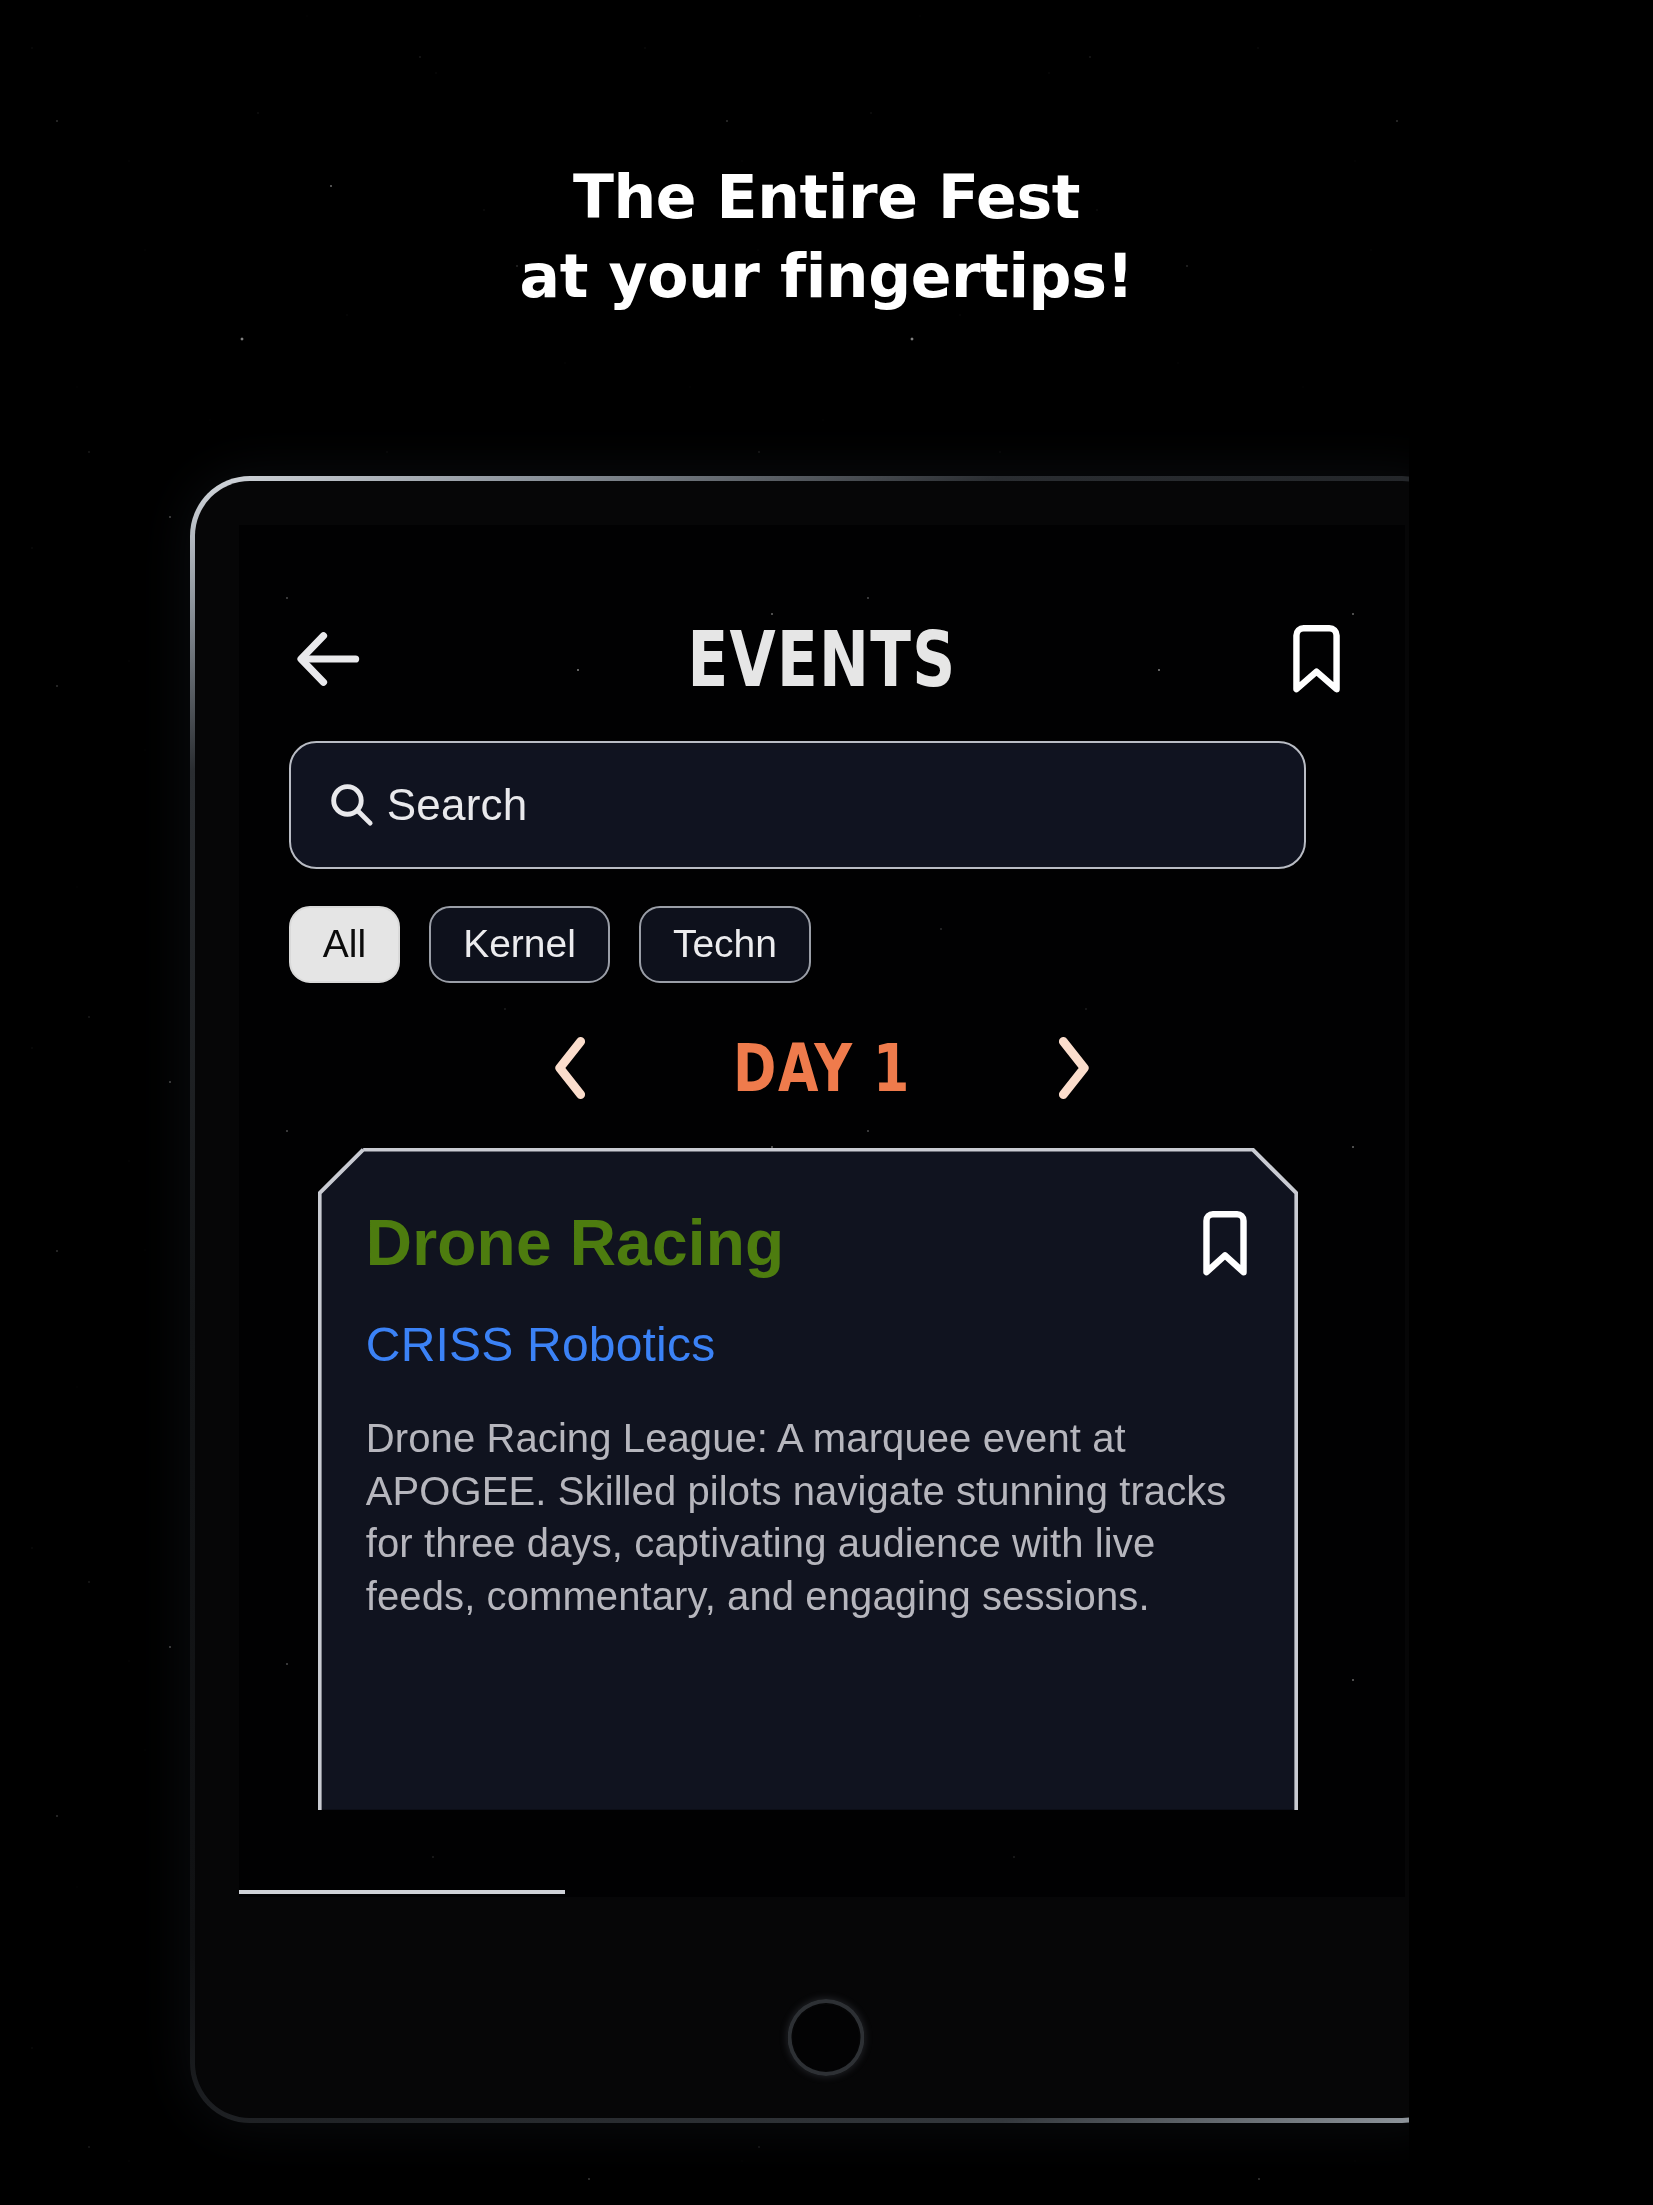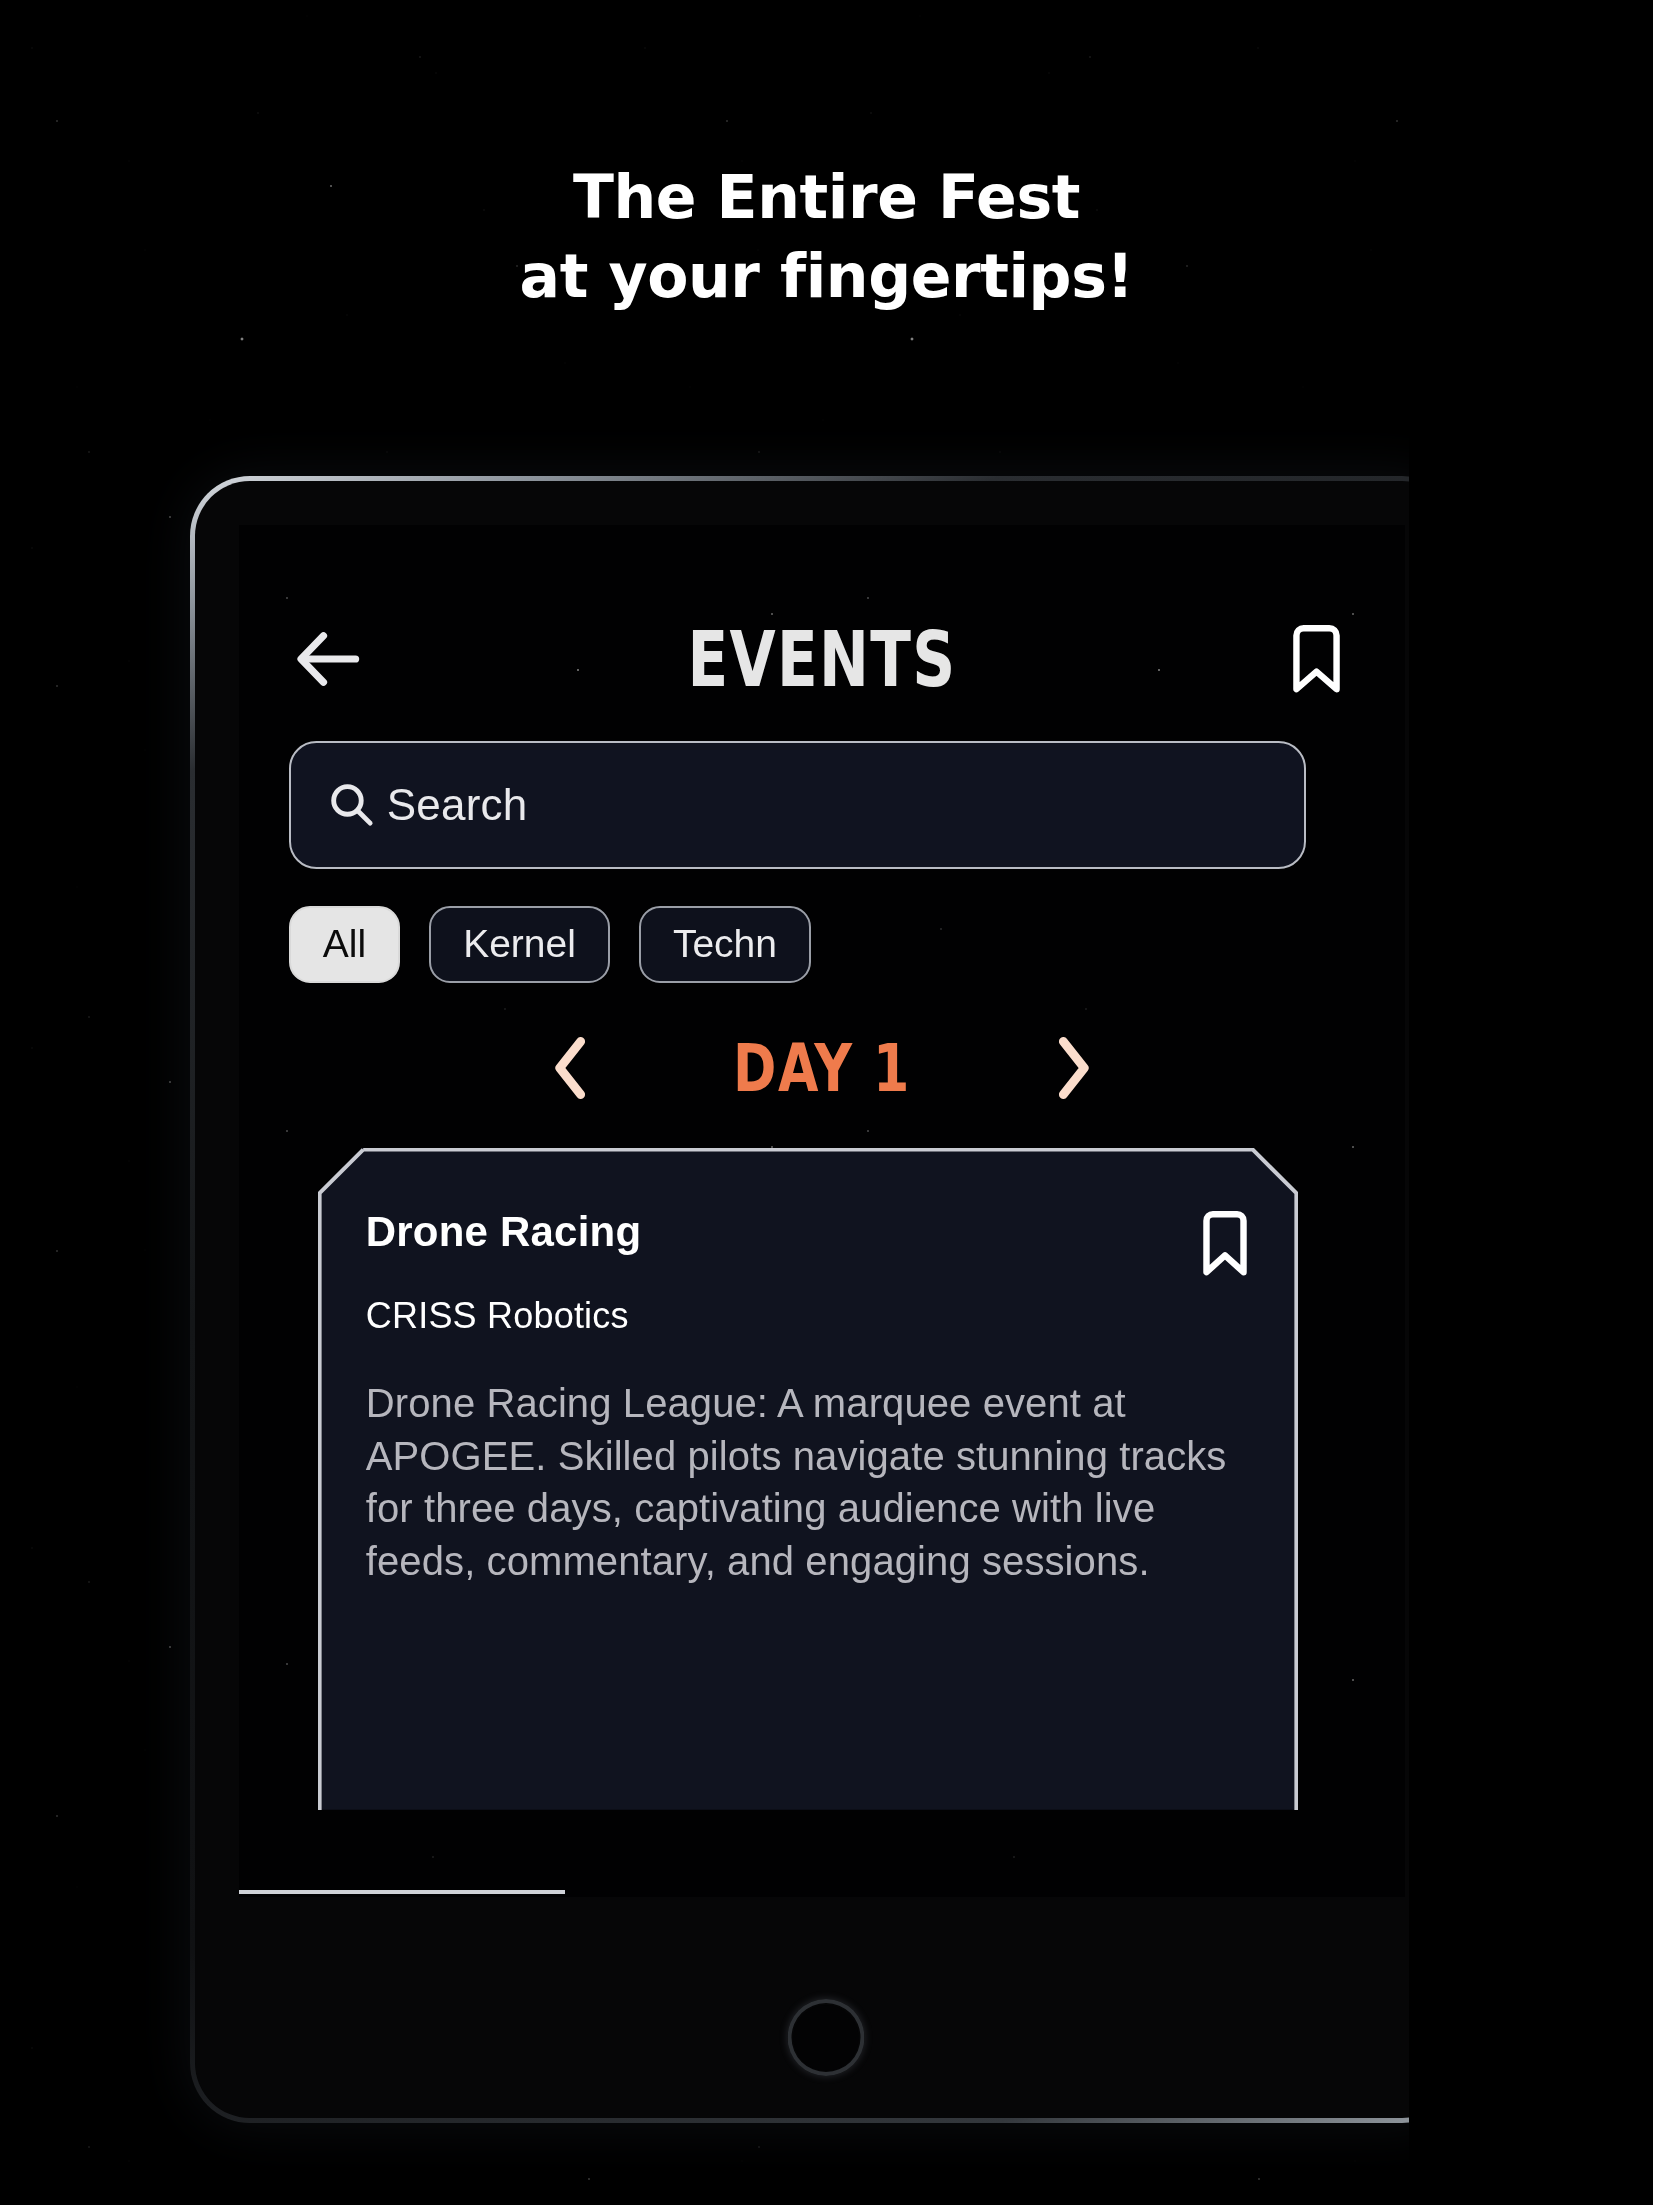--- a/index.html
+++ b/index.html
@@ -260,30 +260,30 @@
     width: 980px;
     height: 662px;
     pointer-events: none;
   }
   .card-row {
     display: flex;
     align-items: flex-start;
     justify-content: space-between;
   }
   .card-title {
-    font-size: 42px;
+    font-size: 64px;
     font-weight: 700;
-    color: #ffffff;
+    color: #4d7c0f;
     letter-spacing: 0.2px;
     line-height: 1;
   }
   .card-sub {
-    margin-top: 18px;
-    font-size: 36px;
-    color: #ffffff;
+    margin-top: 40px;
+    font-size: 48px;
+    color: #3b82f6;
     letter-spacing: 0.2px;
   }
   .card-desc {
     margin-top: 40px;
     font-size: 40px;
     line-height: 1.32;
     color: #b6b6bd;
     letter-spacing: 0.1px;
     max-width: 884px;
   }

